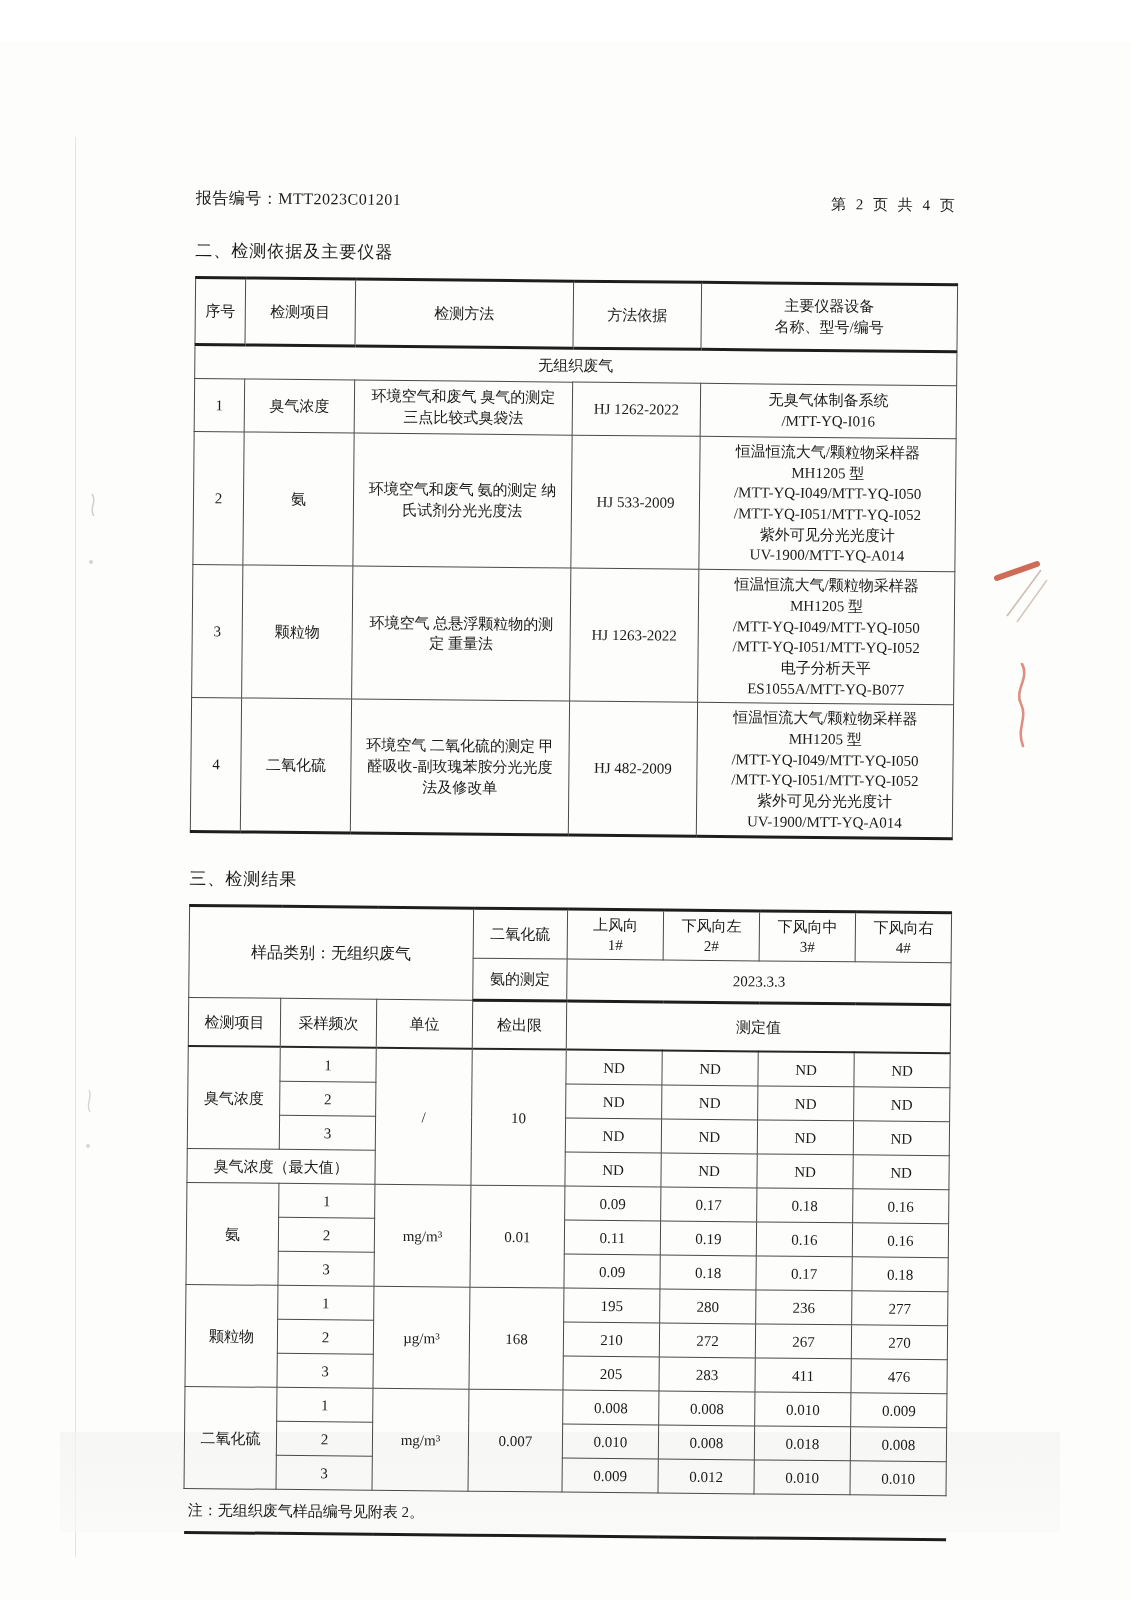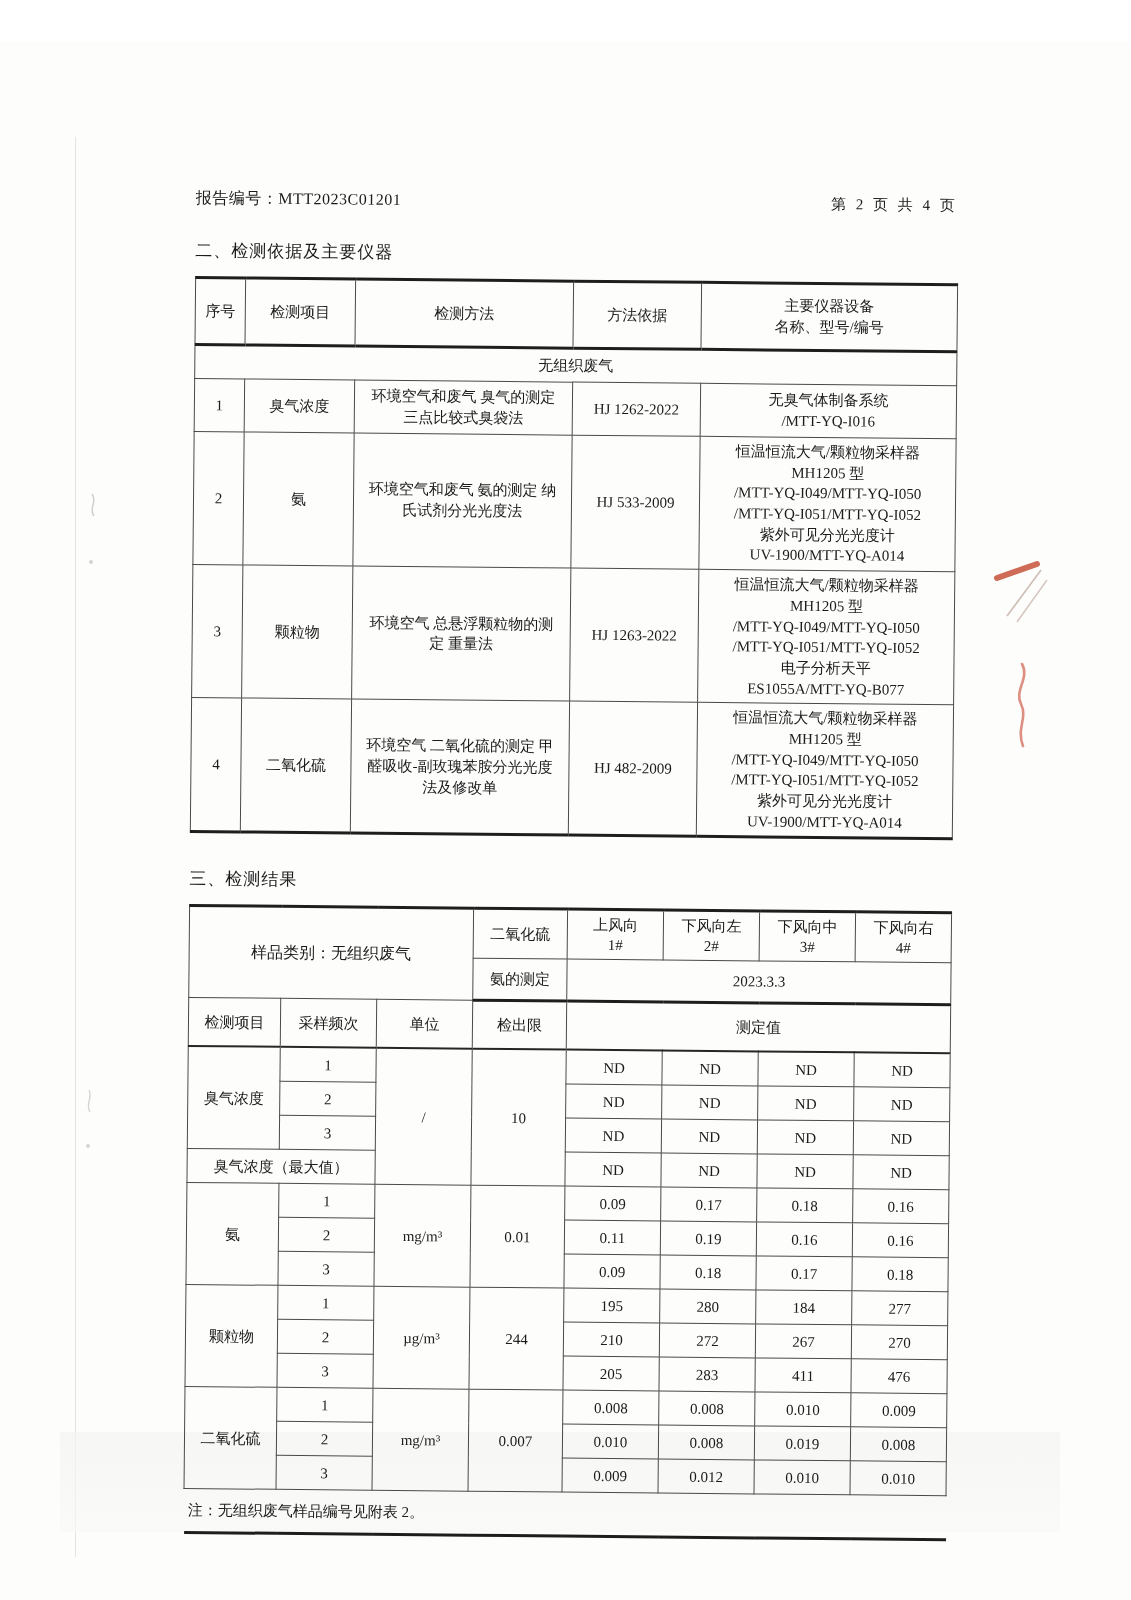--- a/index.html
+++ b/index.html
@@ -261,24 +261,24 @@
         <td>0.09</td>
         <td>0.18</td>
         <td>0.17</td>
         <td>0.18</td>
       </tr>
 
       <tr class="data-row">
         <td rowspan="3">颗粒物</td>
         <td>1</td>
         <td rowspan="3">µg/m³</td>
-        <td rowspan="3">244</td>
+        <td rowspan="3">168</td>
         <td>195</td>
         <td>280</td>
-        <td>184</td>
+        <td>236</td>
         <td>277</td>
       </tr>
       <tr class="data-row">
         <td>2</td>
         <td>210</td>
         <td>272</td>
         <td>267</td>
         <td>270</td>
       </tr>
       <tr class="data-row">
@@ -296,21 +296,21 @@
         <td rowspan="3">0.007</td>
         <td>0.008</td>
         <td>0.008</td>
         <td>0.010</td>
         <td>0.009</td>
       </tr>
       <tr class="data-row">
         <td>2</td>
         <td>0.010</td>
         <td>0.008</td>
-        <td>0.019</td>
+        <td>0.018</td>
         <td>0.008</td>
       </tr>
       <tr class="data-row">
         <td>3</td>
         <td>0.009</td>
         <td>0.012</td>
         <td>0.010</td>
         <td>0.010</td>
       </tr>
 

